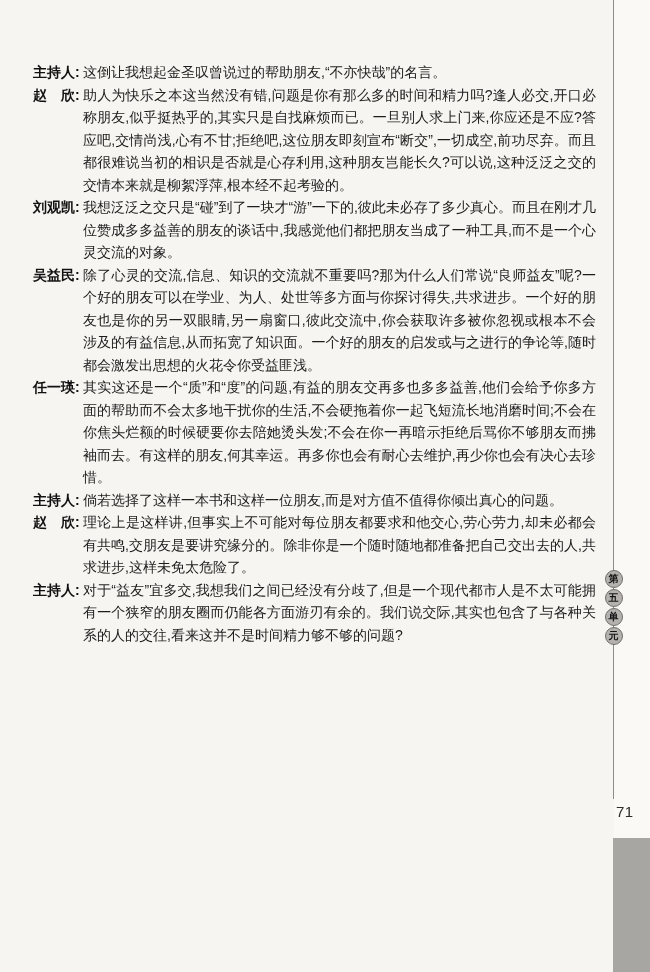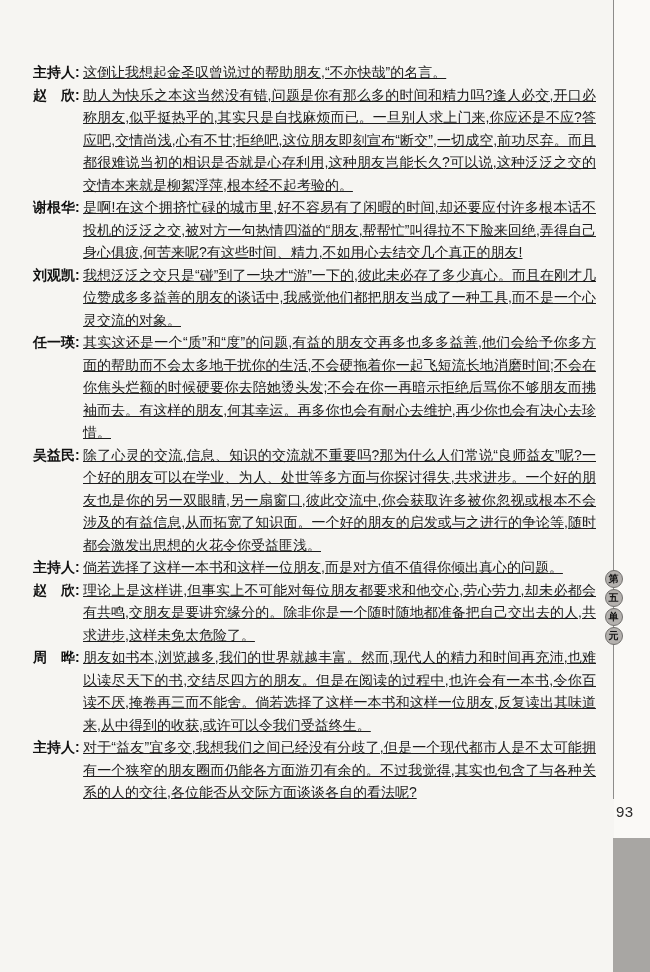--- a/index.html
+++ b/index.html
@@ -45,21 +45,20 @@
     white-space: nowrap;
     letter-spacing: 0;
     color: #111;
   }
   .speech {
     flex: 1;
     font-size: 14px;
     line-height: 22.5px;
     text-align: justify;
     color: #1c1c1c;
-    text-decoration: underline;
   }
   
   .unit-tab {
     position: absolute;
     left: 604px; top: 570px;
     width: 19px;
     display: flex;
     flex-direction: column;
     gap: 1px;
     align-items: center;
@@ -100,67 +99,59 @@
   <div class="entry">
     <span class="speaker">主持人:</span>
     <span class="speech">这倒让我想起金圣叹曾说过的帮助朋友,“不亦快哉”的名言。</span>
   </div>
 
   <div class="entry">
     <span class="speaker">赵　欣:</span>
     <span class="speech">助人为快乐之本这当然没有错,问题是你有那么多的时间和精力吗?逢人必交,开口必称朋友,似乎挺热乎的,其实只是自找麻烦而已。一旦别人求上门来,你应还是不应?答应吧,交情尚浅,心有不甘;拒绝吧,这位朋友即刻宣布“断交”,一切成空,前功尽弃。而且都很难说当初的相识是否就是心存利用,这种朋友岂能长久?可以说,这种泛泛之交的交情本来就是柳絮浮萍,根本经不起考验的。</span>
   </div>
 
-  <div class="entry">
-    <span class="speaker">谢根华:</span>
-    <span class="speech">是啊!在这个拥挤忙碌的城市里,好不容易有了闲暇的时间,却还要应付许多根本话不投机的泛泛之交,被对方一句热情四溢的“朋友,帮帮忙”叫得拉不下脸来回绝,弄得自己身心俱疲,何苦来呢?有这些时间、精力,不如用心去结交几个真正的朋友!</span>
-  </div>
 
   <div class="entry">
     <span class="speaker">刘观凯:</span>
     <span class="speech">我想泛泛之交只是“碰”到了一块才“游”一下的,彼此未必存了多少真心。而且在刚才几位赞成多多益善的朋友的谈话中,我感觉他们都把朋友当成了一种工具,而不是一个心灵交流的对象。</span>
   </div>
 
   <div class="entry">
-    <span class="speaker">任一瑛:</span>
-    <span class="speech">其实这还是一个“质”和“度”的问题,有益的朋友交再多也多多益善,他们会给予你多方面的帮助而不会太多地干扰你的生活,不会硬拖着你一起飞短流长地消磨时间;不会在你焦头烂额的时候硬要你去陪她烫头发;不会在你一再暗示拒绝后骂你不够朋友而拂袖而去。有这样的朋友,何其幸运。再多你也会有耐心去维护,再少你也会有决心去珍惜。</span>
+    <span class="speaker">吴益民:</span>
+    <span class="speech">除了心灵的交流,信息、知识的交流就不重要吗?那为什么人们常说“良师益友”呢?一个好的朋友可以在学业、为人、处世等多方面与你探讨得失,共求进步。一个好的朋友也是你的另一双眼睛,另一扇窗口,彼此交流中,你会获取许多被你忽视或根本不会涉及的有益信息,从而拓宽了知识面。一个好的朋友的启发或与之进行的争论等,随时都会激发出思想的火花令你受益匪浅。</span>
   </div>
 
   <div class="entry">
-    <span class="speaker">吴益民:</span>
-    <span class="speech">除了心灵的交流,信息、知识的交流就不重要吗?那为什么人们常说“良师益友”呢?一个好的朋友可以在学业、为人、处世等多方面与你探讨得失,共求进步。一个好的朋友也是你的另一双眼睛,另一扇窗口,彼此交流中,你会获取许多被你忽视或根本不会涉及的有益信息,从而拓宽了知识面。一个好的朋友的启发或与之进行的争论等,随时都会激发出思想的火花令你受益匪浅。</span>
+    <span class="speaker">任一瑛:</span>
+    <span class="speech">其实这还是一个“质”和“度”的问题,有益的朋友交再多也多多益善,他们会给予你多方面的帮助而不会太多地干扰你的生活,不会硬拖着你一起飞短流长地消磨时间;不会在你焦头烂额的时候硬要你去陪她烫头发;不会在你一再暗示拒绝后骂你不够朋友而拂袖而去。有这样的朋友,何其幸运。再多你也会有耐心去维护,再少你也会有决心去珍惜。</span>
   </div>
 
   <div class="entry">
     <span class="speaker">主持人:</span>
     <span class="speech">倘若选择了这样一本书和这样一位朋友,而是对方值不值得你倾出真心的问题。</span>
   </div>
 
   <div class="entry">
     <span class="speaker">赵　欣:</span>
     <span class="speech">理论上是这样讲,但事实上不可能对每位朋友都要求和他交心,劳心劳力,却未必都会有共鸣,交朋友是要讲究缘分的。除非你是一个随时随地都准备把自己交出去的人,共求进步,这样未免太危险了。</span>
   </div>
 
-  <div class="entry">
-    <span class="speaker">周　晔:</span>
-    <span class="speech">朋友如书本,浏览越多,我们的世界就越丰富。然而,现代人的精力和时间再充沛,也难以读尽天下的书,交结尽四方的朋友。但是在阅读的过程中,也许会有一本书,令你百读不厌,掩卷再三而不能舍。倘若选择了这样一本书和这样一位朋友,反复读出其味道来,从中得到的收获,或许可以令我们受益终生。</span>
-  </div>
 
   <div class="entry">
     <span class="speaker">主持人:</span>
-    <span class="speech">对于“益友”宜多交,我想我们之间已经没有分歧了,但是一个现代都市人是不太可能拥有一个狭窄的朋友圈而仍能各方面游刃有余的。不过我觉得,其实也包含了与各种关系的人的交往,各位能否从交际方面谈谈各自的看法呢?</span>
+    <span class="speech">对于“益友”宜多交,我想我们之间已经没有分歧了,但是一个现代都市人是不太可能拥有一个狭窄的朋友圈而仍能各方面游刃有余的。我们说交际,其实也包含了与各种关系的人的交往,看来这并不是时间精力够不够的问题?</span>
   </div>
 
 </div>
 
 <div class="unit-tab" id="unit-tab">
   <span class="unit-char">第</span>
 
   <span class="unit-char">五</span>
 
   <span class="unit-char">单</span>
 
   <span class="unit-char">元</span>
 </div>
 
-<div class="page-number">93</div>
+<div class="page-number">71</div>
 
 <div class="thumb-index-block"></div>
 
 </body></html>

